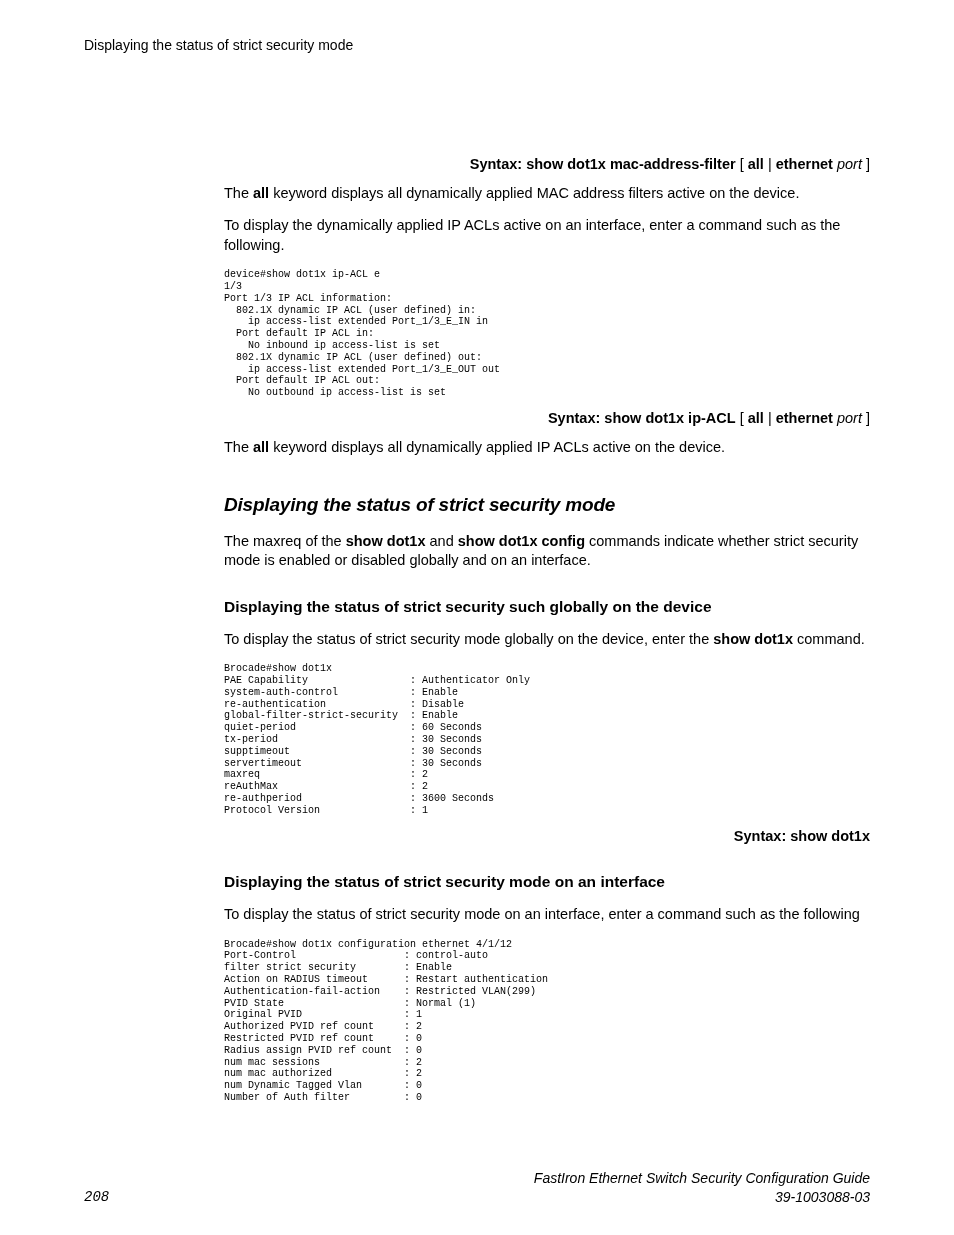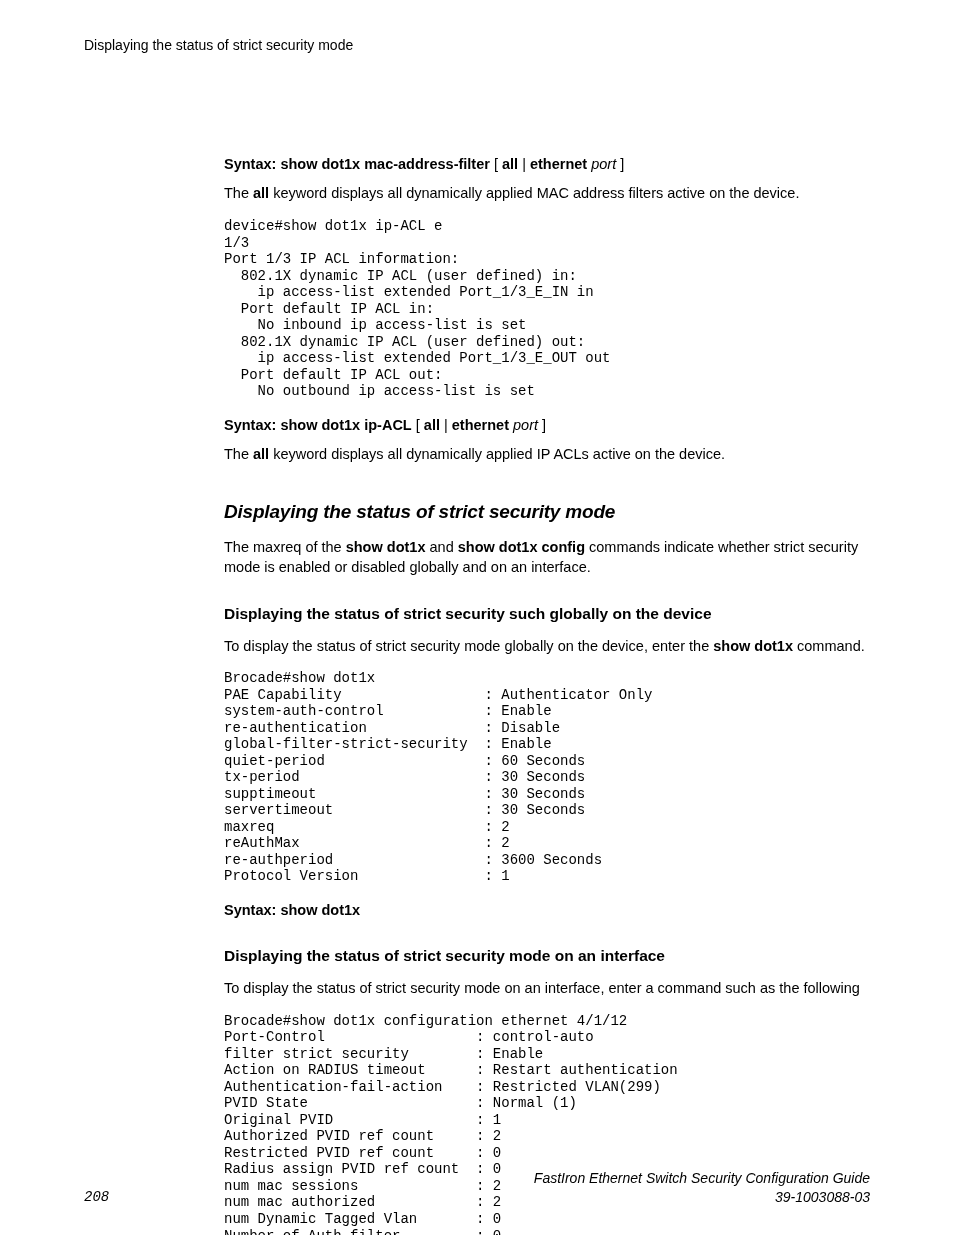--- a/index.html
+++ b/index.html
@@ -25,25 +25,25 @@
   .runhead {
     font-size: 14px;
     color: #000;
     margin-bottom: 100px;
   }
   .content {
     margin-left: 140px;
     margin-right: 0;
   }
   p { margin: 0 0 12px 0; }
-  .syntax { margin: 16px 0 10px 0; }
+  .syntax { margin: 10px 0 10px 0; text-align: right; }
   .syntax b { font-weight: 700; }
   pre.code {
     font-family: "Courier New", Courier, monospace;
-    font-size: 14px;
+    font-size: 10px;
     line-height: 1.18;
     white-space: pre;
     margin: 14px 0 10px 0;
   }
   h2.sect {
     font-family: Arial, Helvetica, sans-serif;
     font-style: italic;
     font-weight: 700;
     font-size: 19px;
     letter-spacing: -0.2px;
@@ -82,20 +82,21 @@
       <span>[</span>
       <b>all</b><span> | </span><b>ethernet</b>
       <i>port</i>
       <span>]</span>
     </p>
 
     <p>
       <span>The </span><b>all</b><span> keyword displays all dynamically applied MAC address filters active on the device.</span>
     </p>
 
+    <p>To display the dynamically applied IP ACLs active on an interface, enter a command such as the following.</p>
 
     <pre class="code">device#show dot1x ip-ACL e
 1/3
 Port 1/3 IP ACL information:
   802.1X dynamic IP ACL (user defined) in:
     ip access-list extended Port_1/3_E_IN in
   Port default IP ACL in:
     No inbound ip access-list is set
   802.1X dynamic IP ACL (user defined) out:
     ip access-list extended Port_1/3_E_OUT out

